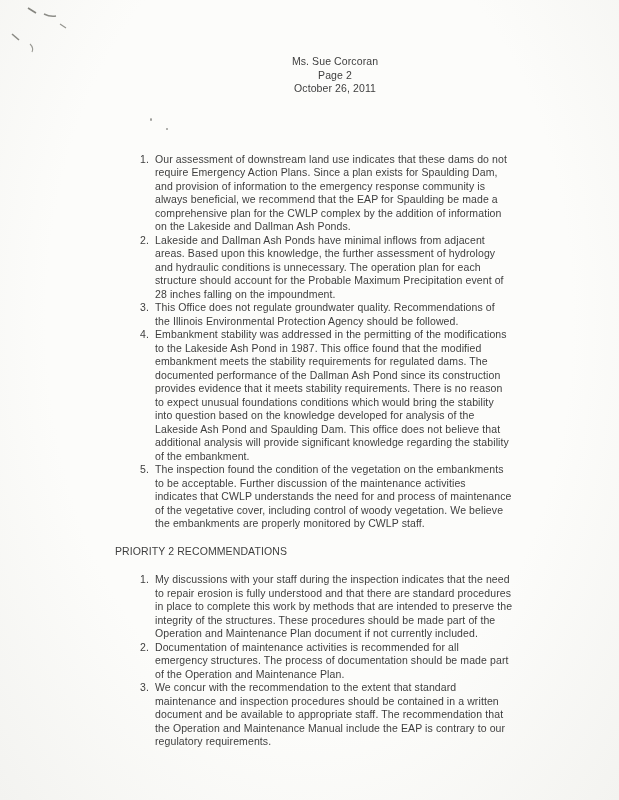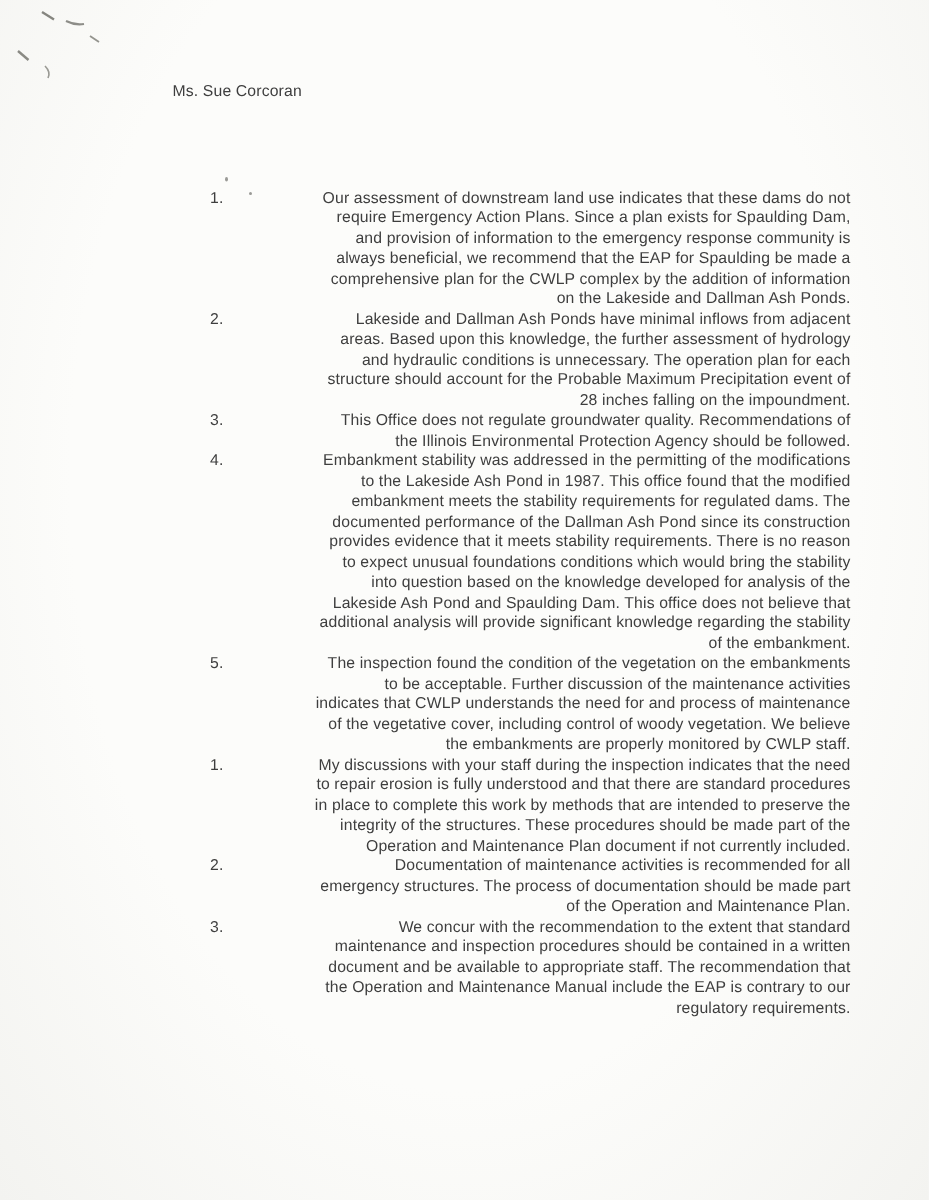--- a/index.html
+++ b/index.html
@@ -25,38 +25,38 @@
     letter-spacing: 0.1px;
   }
   .content {
     position: absolute;
     left: 115px;
     top: 55px;
     width: 440px;
   }
   .letter-header {
     margin-bottom: 57px;
+    text-align: center;
   }
   .letter-header > div {
     white-space: pre-line;
   }
   .section-title {
     font-size: 10.5px;
     font-weight: normal;
     margin: 0 0 15px 0;
     line-height: 13.5px;
   }
   .section-title.second {
     margin-top: 14px;
   }
   ol.rec-list {
     margin: 0;
     padding: 0 0 0 37px;
     list-style: decimal outside;
-    text-align: right;
   }
   ol.rec-list li {
     padding-left: 3px;
     width: 412px;
     white-space: pre-line;
   }
   .scan-marks {
     position: absolute;
     left: 0;
     top: 0;
@@ -81,20 +81,22 @@
       <path d="M30 44 q4 4 2 8" stroke="#9a9a94" stroke-width="1.1" fill="none"></path>
     </svg>
     <span class="speck" style="left:150px; top:118px; width:2px; height:3px;"></span>
     <span class="speck" style="left:166px; top:128px; width:2px; height:2px;"></span>
   </div>
 
   <div class="content">
 
     <div class="letter-header">
       <div>Ms. Sue Corcoran</div>
+      <div>Page 2</div>
+      <div>October 26, 2011</div>
     </div>
 
 
     <ol class="rec-list">
       <li>Our assessment of downstream land use indicates that these dams do not
 require Emergency Action Plans.  Since a plan exists for Spaulding Dam,
 and provision of information to the emergency response community is
 always beneficial, we recommend that the EAP for Spaulding be made a
 comprehensive plan for the CWLP complex by the addition of information
 on the Lakeside and Dallman Ash Ponds.</li>
@@ -115,20 +117,21 @@
 Lakeside Ash Pond and Spaulding Dam.  This office does not believe that
 additional analysis will provide significant knowledge regarding the stability
 of the embankment.</li>
       <li>The inspection found the condition of the vegetation on the embankments
 to be acceptable.  Further discussion of the maintenance activities
 indicates that CWLP understands the need for and process of maintenance
 of the vegetative cover, including control of woody vegetation.  We believe
 the embankments are properly monitored by CWLP staff.</li>
     </ol>
 
+    <h2 class="section-title second">PRIORITY 2 RECOMMENDATIONS</h2>
 
     <ol class="rec-list">
       <li>My discussions with your staff during the inspection indicates that the need
 to repair erosion is fully understood and that there are standard procedures
 in place to complete this work by methods that are intended to preserve the
 integrity of the structures.  These procedures should be made part of the
 Operation and Maintenance Plan document if not currently included.</li>
       <li>Documentation of maintenance activities is recommended for all
 emergency structures.  The process of documentation should be made part
 of the Operation and Maintenance Plan.</li>

